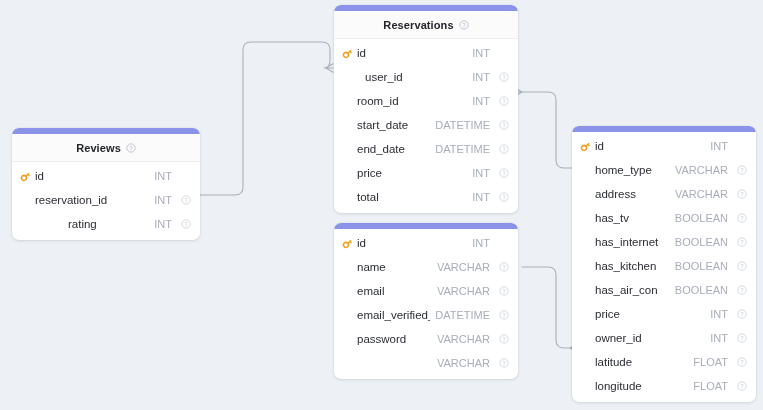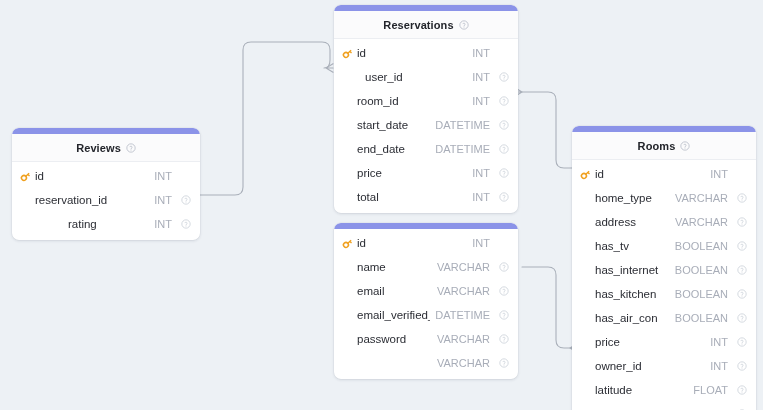--- a/index.html
+++ b/index.html
@@ -372,30 +372,20 @@
         <circle cx="6" cy="6" r="5" fill="none" stroke="#cdd2da" stroke-width="1"></circle>
         <path d="M4.6 4.5 A1.45 1.45 0 0 1 7.3 5.1 C7.3 6 6 6.1 6 7" fill="none" stroke="#cdd2da" stroke-width="1" stroke-linecap="round"></path>
         <circle cx="6" cy="8.5" r="0.62" fill="#cdd2da"></circle>
       </svg>
     </span>
   </div>
         </div>
   </div>
       <div class="table-node" style="left: 572px; top: 126px; width: 184px;">
     <div class="node-topbar" style="background: rgb(139, 147, 232);"></div>
-    <div class="node-header">
-      <span class="node-title">Rooms</span>
-      <span class="info-icon">
-        <svg viewBox="0 0 12 12" width="10" height="10">
-          <circle cx="6" cy="6" r="5" fill="none" stroke="#b9bec9" stroke-width="1"></circle>
-          <path d="M4.6 4.5 A1.45 1.45 0 0 1 7.3 5.1 C7.3 6 6 6.1 6 7" fill="none" stroke="#b9bec9" stroke-width="1" stroke-linecap="round"></path>
-          <circle cx="6" cy="8.5" r="0.62" fill="#b9bec9"></circle>
-        </svg>
-      </span>
-    </div>
     <div class="rows">
           <div class="row">
     <span class="row-key">
               <svg viewBox="0 0 14 14" width="11" height="11" class="key-icon">
                 <g transform="rotate(-42 7 7)">
                   <circle cx="4.3" cy="7" r="3.1" fill="none" stroke="#f0a01e" stroke-width="2"></circle>
                   <rect x="6.6" y="6.1" width="6.6" height="1.9" rx="0.5" fill="#f0a01e"></rect>
                   <rect x="10.3" y="7.6" width="1.7" height="2.4" rx="0.5" fill="#f0a01e"></rect>
                 </g>
               </svg>

